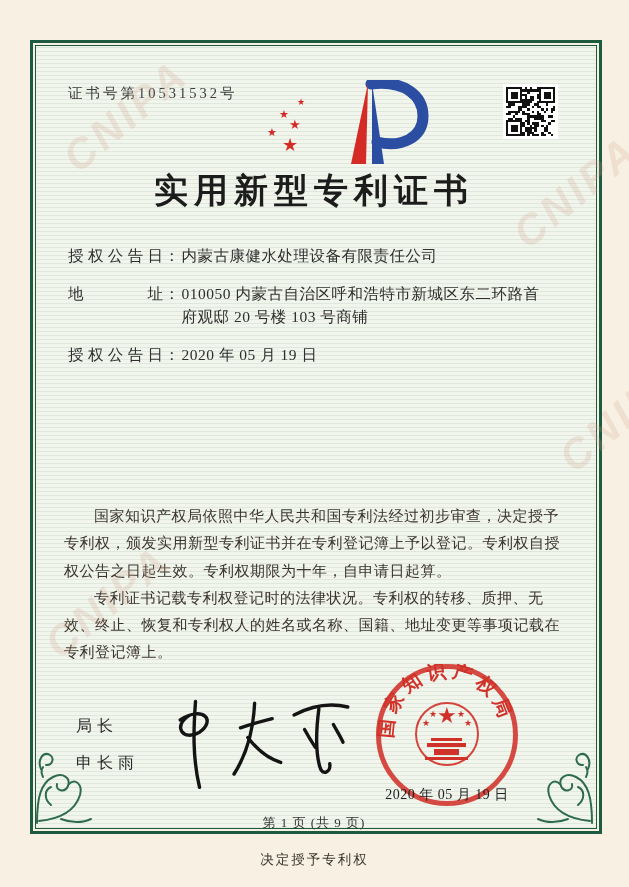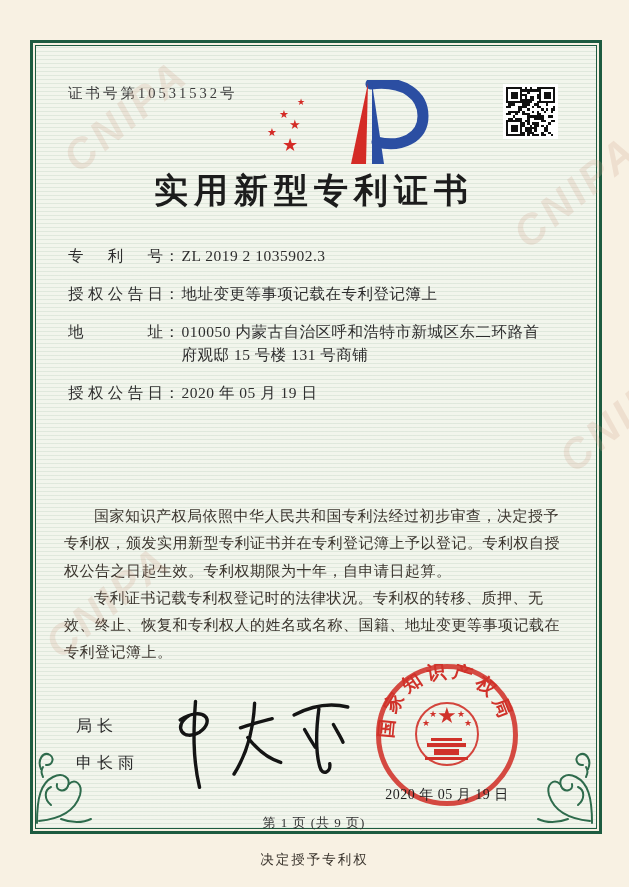--- a/index.html
+++ b/index.html
@@ -357,27 +357,24 @@
       <i style="left:35.25px;top:47px"></i>
       <i style="left:37.6px;top:47px"></i>
       <i style="left:44.65px;top:47px"></i>
     </div>
   </div>
 
 <div class="title">实用新型专利证书</div>
 
 <div class="fields">
   <div class="frow">
-    <span class="flabel">专利号</span><span class="fcolon">：</span><span class="fvalue">ZL 2019 2 1035902.3</span>
-  </div>
-  <div class="frow">
-    <span class="flabel">授权公告日</span><span class="fcolon">：</span><span class="fvalue">地址变更等事项记载在专利登记簿上</span>
+    <span class="flabel">授权公告日</span><span class="fcolon">：</span><span class="fvalue">内蒙古康健水处理设备有限责任公司</span>
   </div>
   <div class="frow wrap">
-    <span class="flabel">地址</span><span class="fcolon">：</span><span class="fvalue">010050 内蒙古自治区呼和浩特市新城区东二环路首府观邸 15 号楼 131 号商铺</span>
+    <span class="flabel">地址</span><span class="fcolon">：</span><span class="fvalue">010050 内蒙古自治区呼和浩特市新城区东二环路首府观邸 20 号楼 103 号商铺</span>
   </div>
   <div class="frow grant">
     <span>
       <span class="flabel">授权公告日</span><span class="fcolon">：</span><span class="fvalue">2020 年 05 月 19 日</span>
     </span>
   </div>
 </div>
 
 <div class="legal">
   <p>国家知识产权局依照中华人民共和国专利法经过初步审查，决定授予专利权，颁发实用新型专利证书并在专利登记簿上予以登记。专利权自授权公告之日起生效。专利权期限为十年，自申请日起算。</p>

